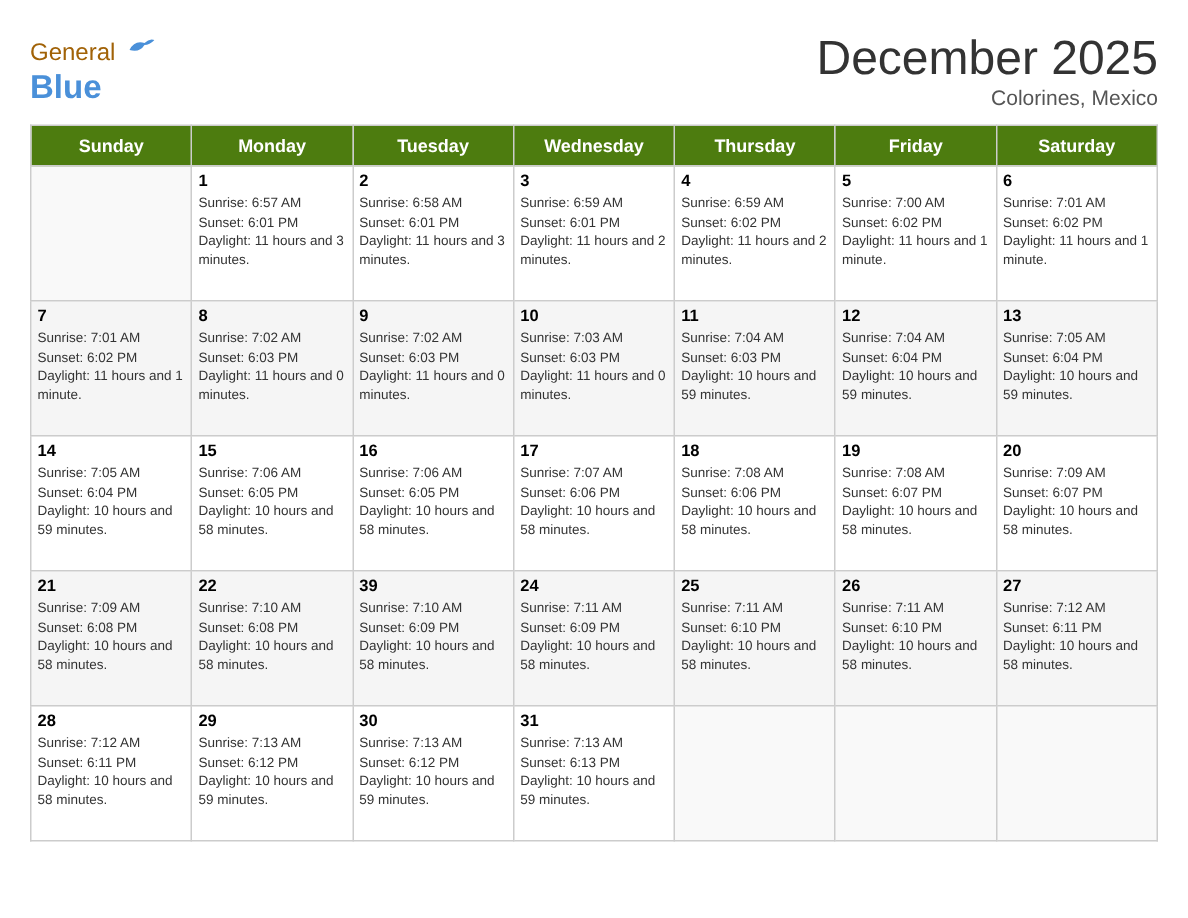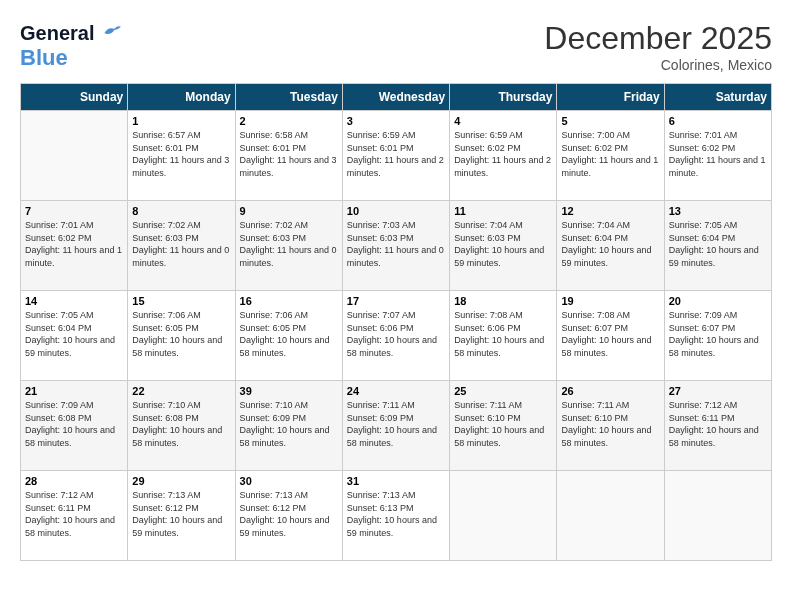--- a/index.html
+++ b/index.html
@@ -14,23 +14,23 @@
       display: flex;
       justify-content: space-between;
       align-items: flex-start;
       margin-bottom: 10px;
     }
     .logo {
       display: flex;
       align-items: center;
     }
     .logo-text-general {
-      font-size: 20px;
-      font-weight: bold;
-      color: #0f172a;
+      font-size: 16px;
+      font-weight: normal;
+      color: #a16207;
     }
     .logo-text-blue {
       font-size: 22px;
       font-weight: bold;
       color: #4a90d9;
     }
     .logo-icon {
       width: 20px;
       height: 20px;
       margin-left: 2px;
@@ -46,24 +46,24 @@
     .location {
       font-size: 14px;
       color: #555;
     }
     table {
       width: 100%;
       border-collapse: collapse;
       font-size: 10px;
     }
     thead tr th {
-      background-color: #0c4a6e;
+      background-color: #4d7c0f;
       color: white;
       padding: 6px 4px;
-      text-align: right;
+      text-align: center;
       font-size: 12px;
       border: 1px solid #ccc;
     }
     tbody tr td {
       border: 1px solid #ccc;
       padding: 4px;
       vertical-align: top;
       min-width: 100px;
       height: 90px;
       background: #fff;

